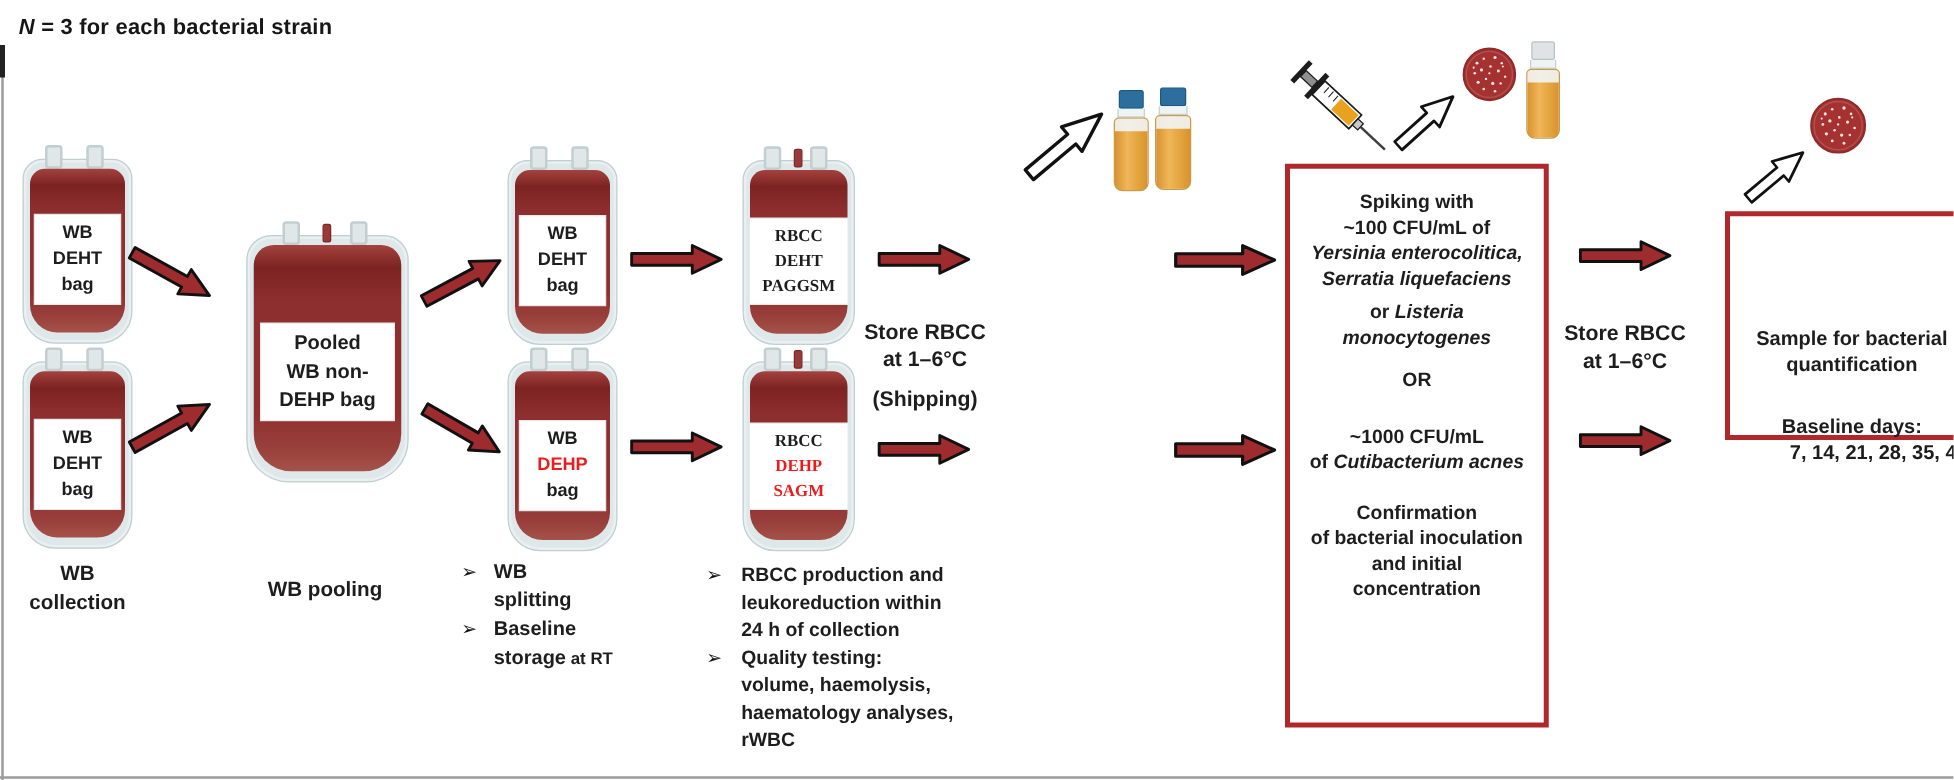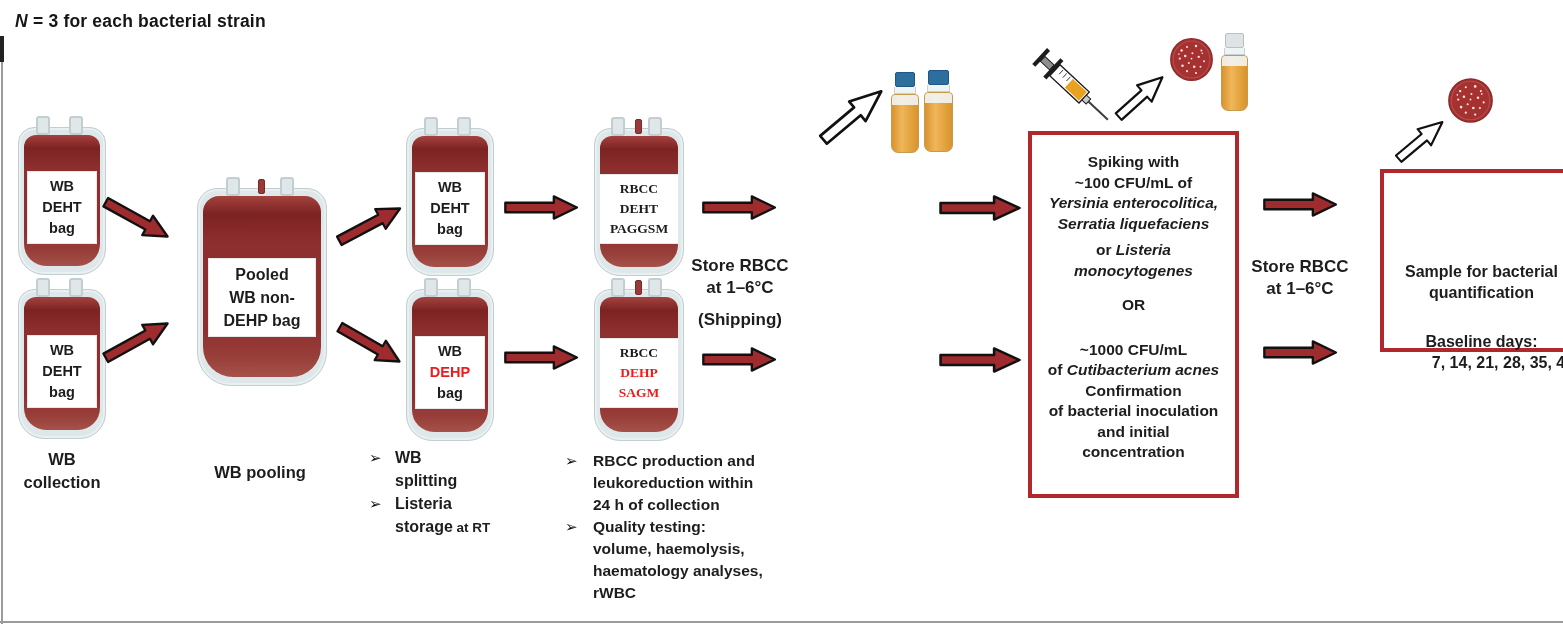--- a/index.html
+++ b/index.html
@@ -27,21 +27,21 @@
     padding:4px 3px;line-height:21px;font-size:14.5px;box-shadow:0 0 0 1px #e8e8e8;}
   .bag-label.small-font{font-size:13.5px;line-height:20px;font-family:Liberation Serif, serif;}
   
   .arr{position:absolute;}
   .arr svg,.warr svg{width:100%;height:100%;display:block;}
   .warr{position:absolute;}
   
   .box{position:absolute;box-sizing:border-box;background:#fff;border:4px solid #b1282c;text-align:center;}
   .box.thin{border-width:3px;}
   .box .ln{line-height:20.5px;font-size:15.5px;}
-  .mt6{margin-top:6px;} .mt14{margin-top:14px;} .mt20{text-align:center;} .mt24{margin-top:24px;}
+  .mt6{margin-top:6px;} .mt14{margin-top:14px;} .mt20{margin-top:20px;text-align:center;} .mt24{margin-top:24px;}
   .baseline-text{padding-top:86px;font-size:17px;line-height:21.5px;}
   .final-l1{padding-top:88px;font-size:16px;line-height:21px;}
   .final-l2{margin-top:28px;font-size:16px;line-height:21px;}
   .final-l3{font-size:16px;line-height:21px;padding-left:43px;}
   .spiking-pad{padding-top:17px;}
   
   .caption{position:absolute;text-align:center;font-size:16.5px;line-height:23px;}
   .storage{position:absolute;text-align:center;font-size:17px;line-height:22px;}
   .storage .ship{margin-top:10px;}
   
@@ -304,21 +304,21 @@
       </svg>
   </div>
 
   <div class="storage" style="left:688px;top:255px;width:104px;">
     <div>Store RBCC</div>
     <div>at 1–6°C</div>
     <div class="ship">(Shipping)</div>
   </div>
 
 
-  <div class="box spiking-pad" style="left:1028px;top:131px;width:211px;height:367px;">
+  <div class="box spiking-pad" style="left:1028px;top:131px;width:211px;height:451px;">
     <div class="ln">Spiking with</div>
     <div class="ln">~100 CFU/mL of</div>
     <div class="ln it">Yersinia enterocolitica,</div>
     <div class="ln it">Serratia liquefaciens</div>
     <div class="ln mt6"><span>or </span><span class="it">Listeria</span></div>
     <div class="ln it">monocytogenes</div>
     <div class="ln mt14">OR</div>
     <div class="ln mt24">~1000 CFU/mL</div>
     <div class="ln"><span>of </span><span class="it">Cutibacterium acnes</span></div>
     <div class="ln mt20">Confirmation</div>
@@ -341,21 +341,21 @@
   <div class="caption" style="left:14px;top:448px;width:96px;">WB collection</div>
   <div class="caption" style="left:190px;top:461px;width:140px;">WB pooling</div>
 
   <div class="notes split" style="left:369px;top:446px;">
     <div class="note-row">
       <span class="marker">➢</span>
       <div class="note-text">WB splitting</div>
     </div>
     <div class="note-row">
       <span class="marker">➢</span>
-      <div class="note-text" style="width:100px;"><span>Listeria storage</span><span class="small"> at RT</span></div>
+      <div class="note-text" style="width:100px;"><span>Baseline storage</span><span class="small"> at RT</span></div>
     </div>
   </div>
 
   <div class="notes prod" style="left:565px;top:450px;">
     <div class="note-row">
       <span class="marker">➢</span>
       <div class="note-text">RBCC production and leukoreduction within 24 h of collection</div>
     </div>
     <div class="note-row">
       <span class="marker">➢</span>

